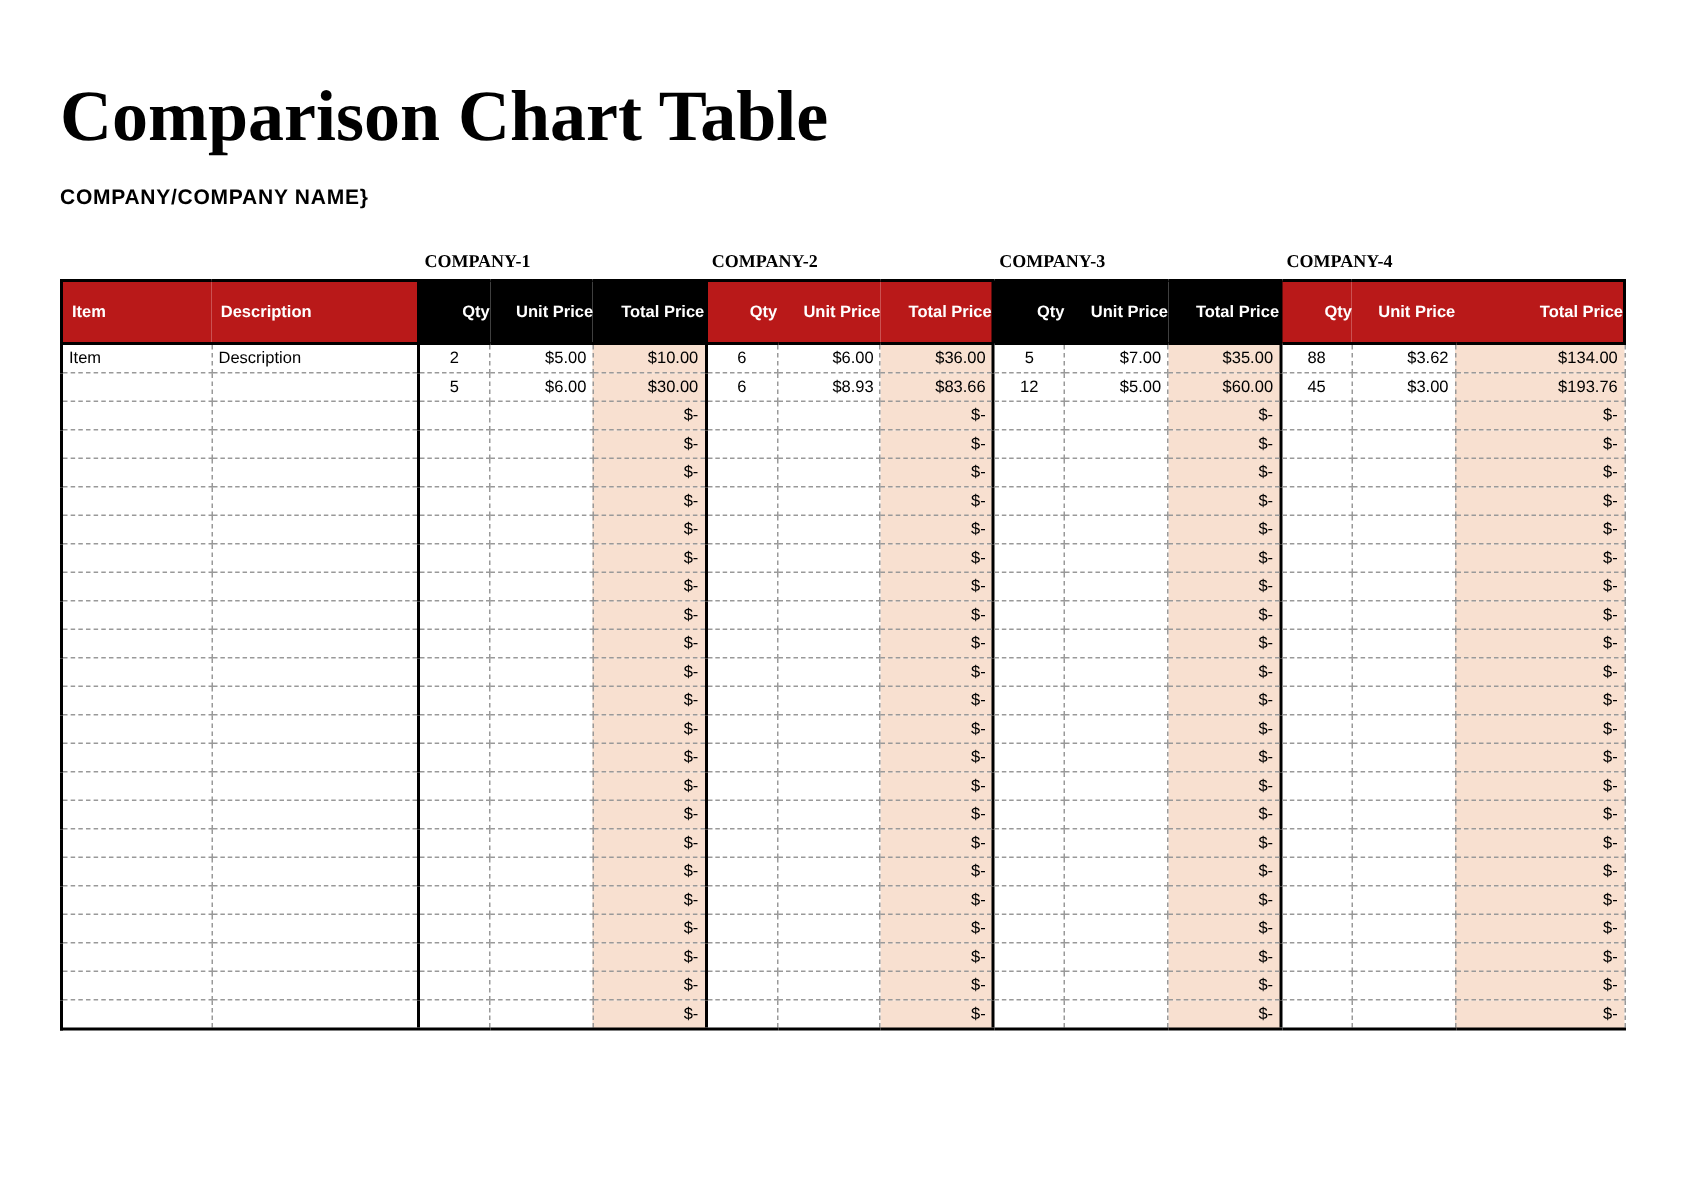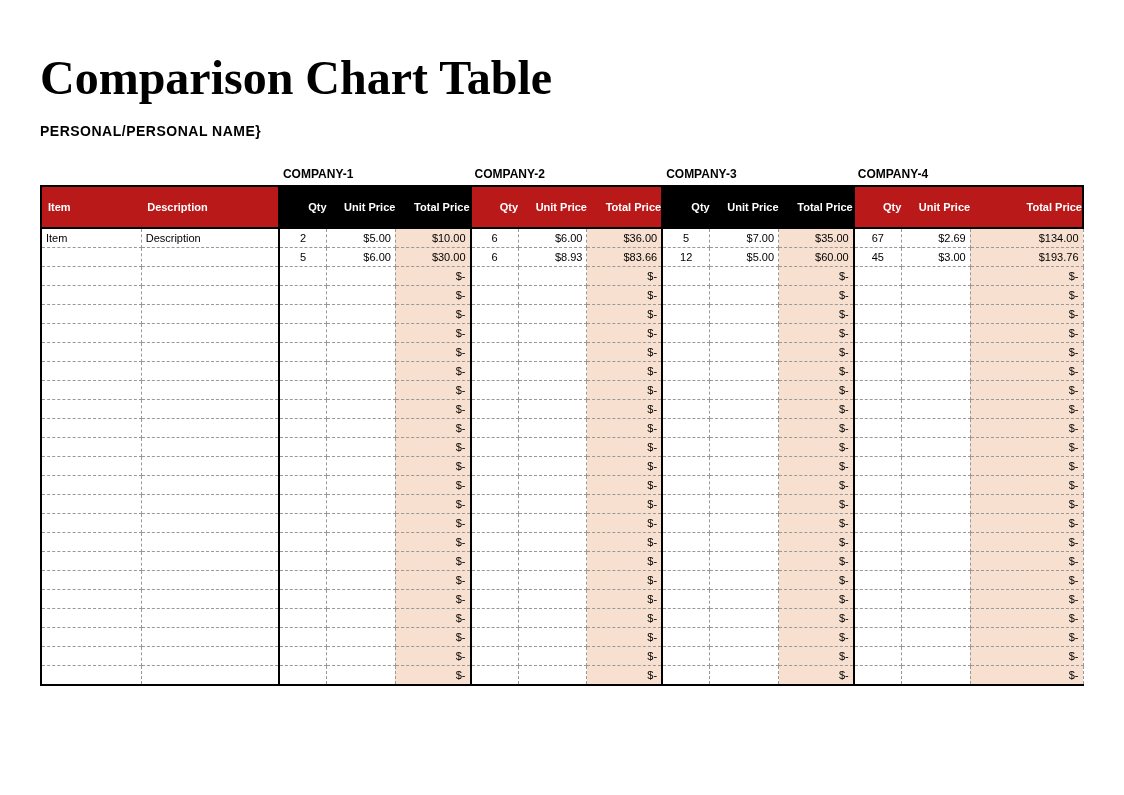--- a/index.html
+++ b/index.html
@@ -28,20 +28,21 @@
   }
   td, th {
     padding: 0;
   }
   
   .comp-label {
     font-size: 12px;
     font-weight: bold;
     text-align: left;
     padding: 0 0 4px 4px;
+    font-family: Liberation Serif, serif;
   }
   
   .hdr {
     color: #fff;
     font-weight: bold;
     font-size: 11px;
     height: 40px;
     vertical-align: middle;
     text-align: right;
     border-top: 2px solid #000;
@@ -72,21 +73,21 @@
   col.desc  { width: 110px; }
   col.qty   { width: 38px; }
   col.unit  { width: 55px; }
   col.tot   { width: 60px; }
   col.tot4  { width: 90px; }
 </style>
 </head>
 <body>
 
 <h1>Comparison Chart Table</h1>
-<div class="subtitle">PERSONAL/PERSONAL NAME}</div>
+<div class="subtitle">COMPANY/COMPANY NAME}</div>
 
 <table>
   <colgroup>
     <col class="item">
       <col class="desc">
     <col class="qty">
       <col class="unit">
       <col class="tot">
     <col class="qty">
       <col class="unit">
@@ -129,22 +130,22 @@
         <td class="cell left">Description</td>
         <td class="cell grpL">2</td>
         <td class="cell right">$5.00</td>
         <td class="cell right total">$10.00</td>
         <td class="cell grpL">6</td>
         <td class="cell right">$6.00</td>
         <td class="cell right total">$36.00</td>
         <td class="cell grpL">5</td>
         <td class="cell right">$7.00</td>
         <td class="cell right total">$35.00</td>
-        <td class="cell grpL">67</td>
-        <td class="cell right">$2.69</td>
+        <td class="cell grpL">88</td>
+        <td class="cell right">$3.62</td>
         <td class="cell right total grpR">$134.00</td>
       </tr>
       <tr>
         <td class="cell left grpL"></td>
         <td class="cell left"></td>
         <td class="cell grpL">5</td>
         <td class="cell right">$6.00</td>
         <td class="cell right total">$30.00</td>
         <td class="cell grpL">6</td>
         <td class="cell right">$8.93</td>

